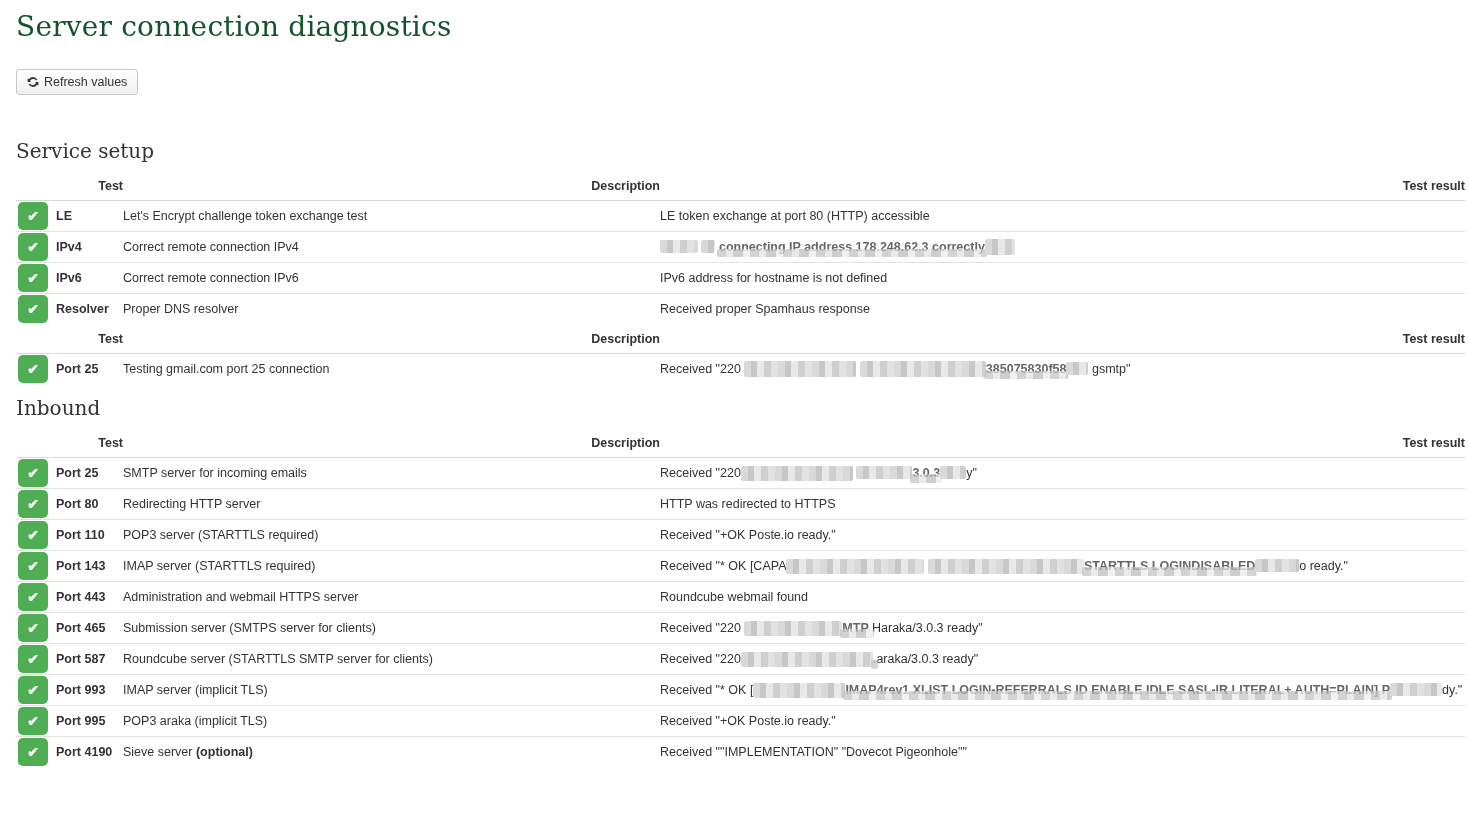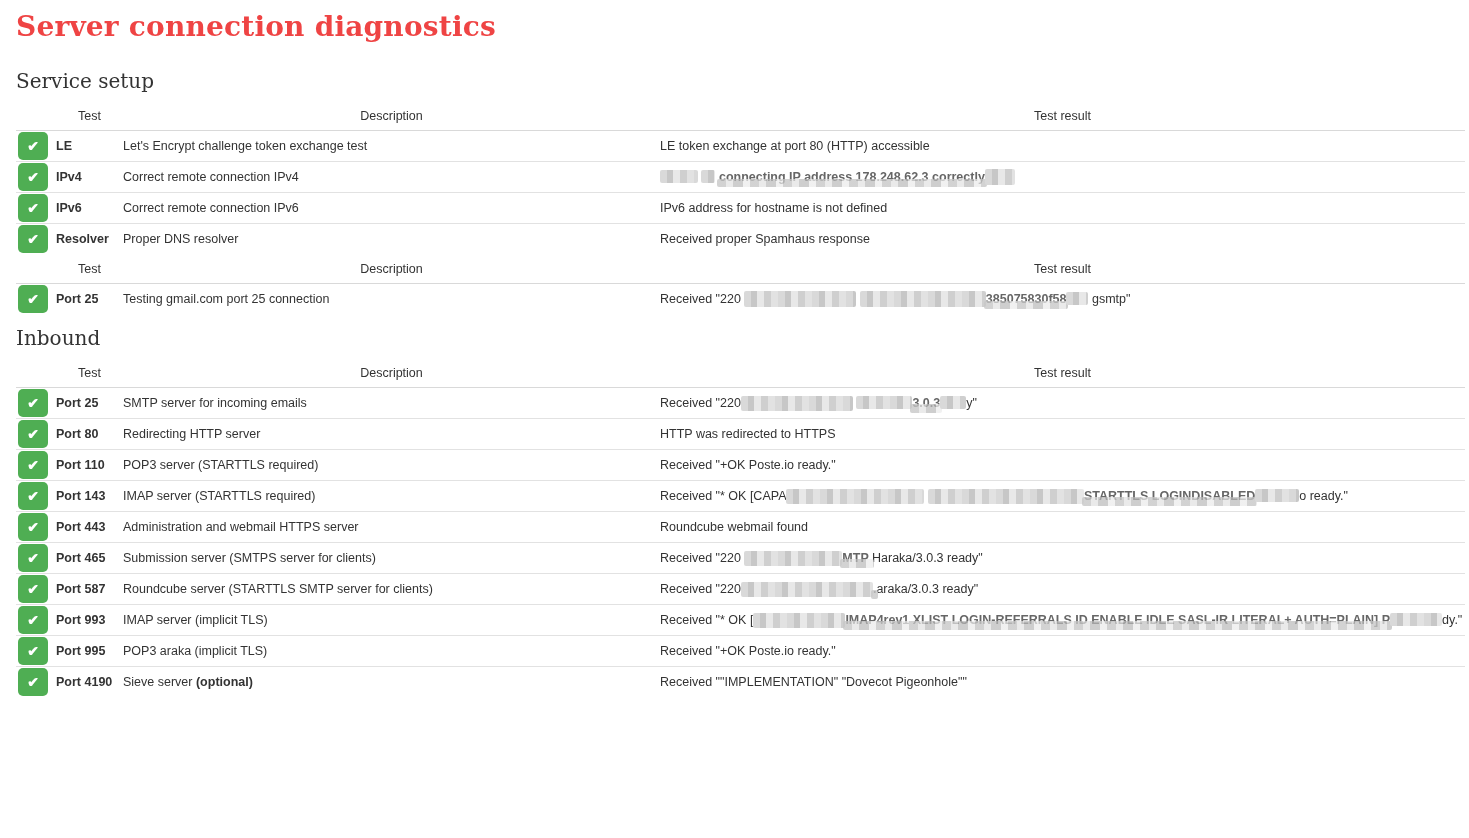--- a/index.html
+++ b/index.html
@@ -5,23 +5,23 @@
   html,body{margin:0;padding:0;background:#fff;}
   body{
     width:1469px;height:838px;overflow:hidden;
     font-family:"Liberation Sans", sans-serif;
     font-size:12.5px;color:#333;
     -webkit-font-smoothing:antialiased;
   }
   .container{padding:0 4px 0 16px;}
   h1{
     font-family:"DejaVu Serif", serif;
-    font-weight:700;
+    font-weight:400;
     font-size:28px;
-    color:#ef4444;
+    color:#14532d;
     margin:10px 0 26px 0;
     letter-spacing:.2px;
   }
   .btn-row{margin:0 0 44px 0;}
   .btn{
     display:inline-flex;align-items:center;gap:5px;
     padding:5px 10px;
     font-family:"Liberation Sans", sans-serif;
     font-size:12.5px;color:#333;
     background:linear-gradient(#ffffff,#efefef);
@@ -33,21 +33,21 @@
     font-family:"DejaVu Serif", serif;
     font-weight:500;
     font-size:20px;color:#333;
     margin:12px 0 8px 0;
   }
   table.diag{width:100%;border-collapse:collapse;table-layout:fixed;margin:0 0 0 0;}
   col.w-status{width:40px;}
   col.w-test{width:67px;}
   col.w-desc{width:537px;}
   th{
-    text-align:center;font-weight:normal;font-size:12.5px;color:#333;
+    text-align:right;font-weight:bold;font-size:12.5px;color:#333;
     padding:8px 0 7px 0;border-bottom:1px solid #d9d9d9;
   }
   td{
     padding:5px 0;border-top:1px solid #e2e2e2;
     vertical-align:middle;line-height:15px;
     white-space:nowrap;overflow:hidden;
   }
   tbody tr:first-child td{border-top:none;}
   td.c-status{padding:1px 0 1px 2px;}
   th.c-status{padding-left:2px;}
@@ -76,20 +76,31 @@
     border-radius:2px;
   }
 </style>
 </head>
 <body>
 
 <div class="container">
 
   <h1>Server connection diagnostics</h1>
 
+  <div class="btn-row">
+    <button class="btn">
+      <span class="icon">
+        <svg width="12" height="12" viewBox="0 0 12 12" aria-hidden="true">
+          <path fill="#333" d="M6 1.1A4.9 4.9 0 0 0 1.9 3.3L.6 2.6v3.5h3.5L2.9 4.9A3.7 3.7 0 0 1 9.2 4.4l1.1-.6A4.9 4.9 0 0 0 6 1.1z"></path>
+          <path fill="#333" d="M6 10.9a4.9 4.9 0 0 0 4.1-2.2l1.3.7V5.9H7.9l1.2 1.2A3.7 3.7 0 0 1 2.8 7.6l-1.1.6A4.9 4.9 0 0 0 6 10.9z"></path>
+        </svg>
+      </span>
+      <span>Refresh values</span>
+    </button>
+  </div>
 
   <section>
     <h2>Service setup</h2>
     <table class="diag">
       <colgroup>
           <col class="w-status">
           <col class="w-test">
           <col class="w-desc">
           <col>
         </colgroup>

